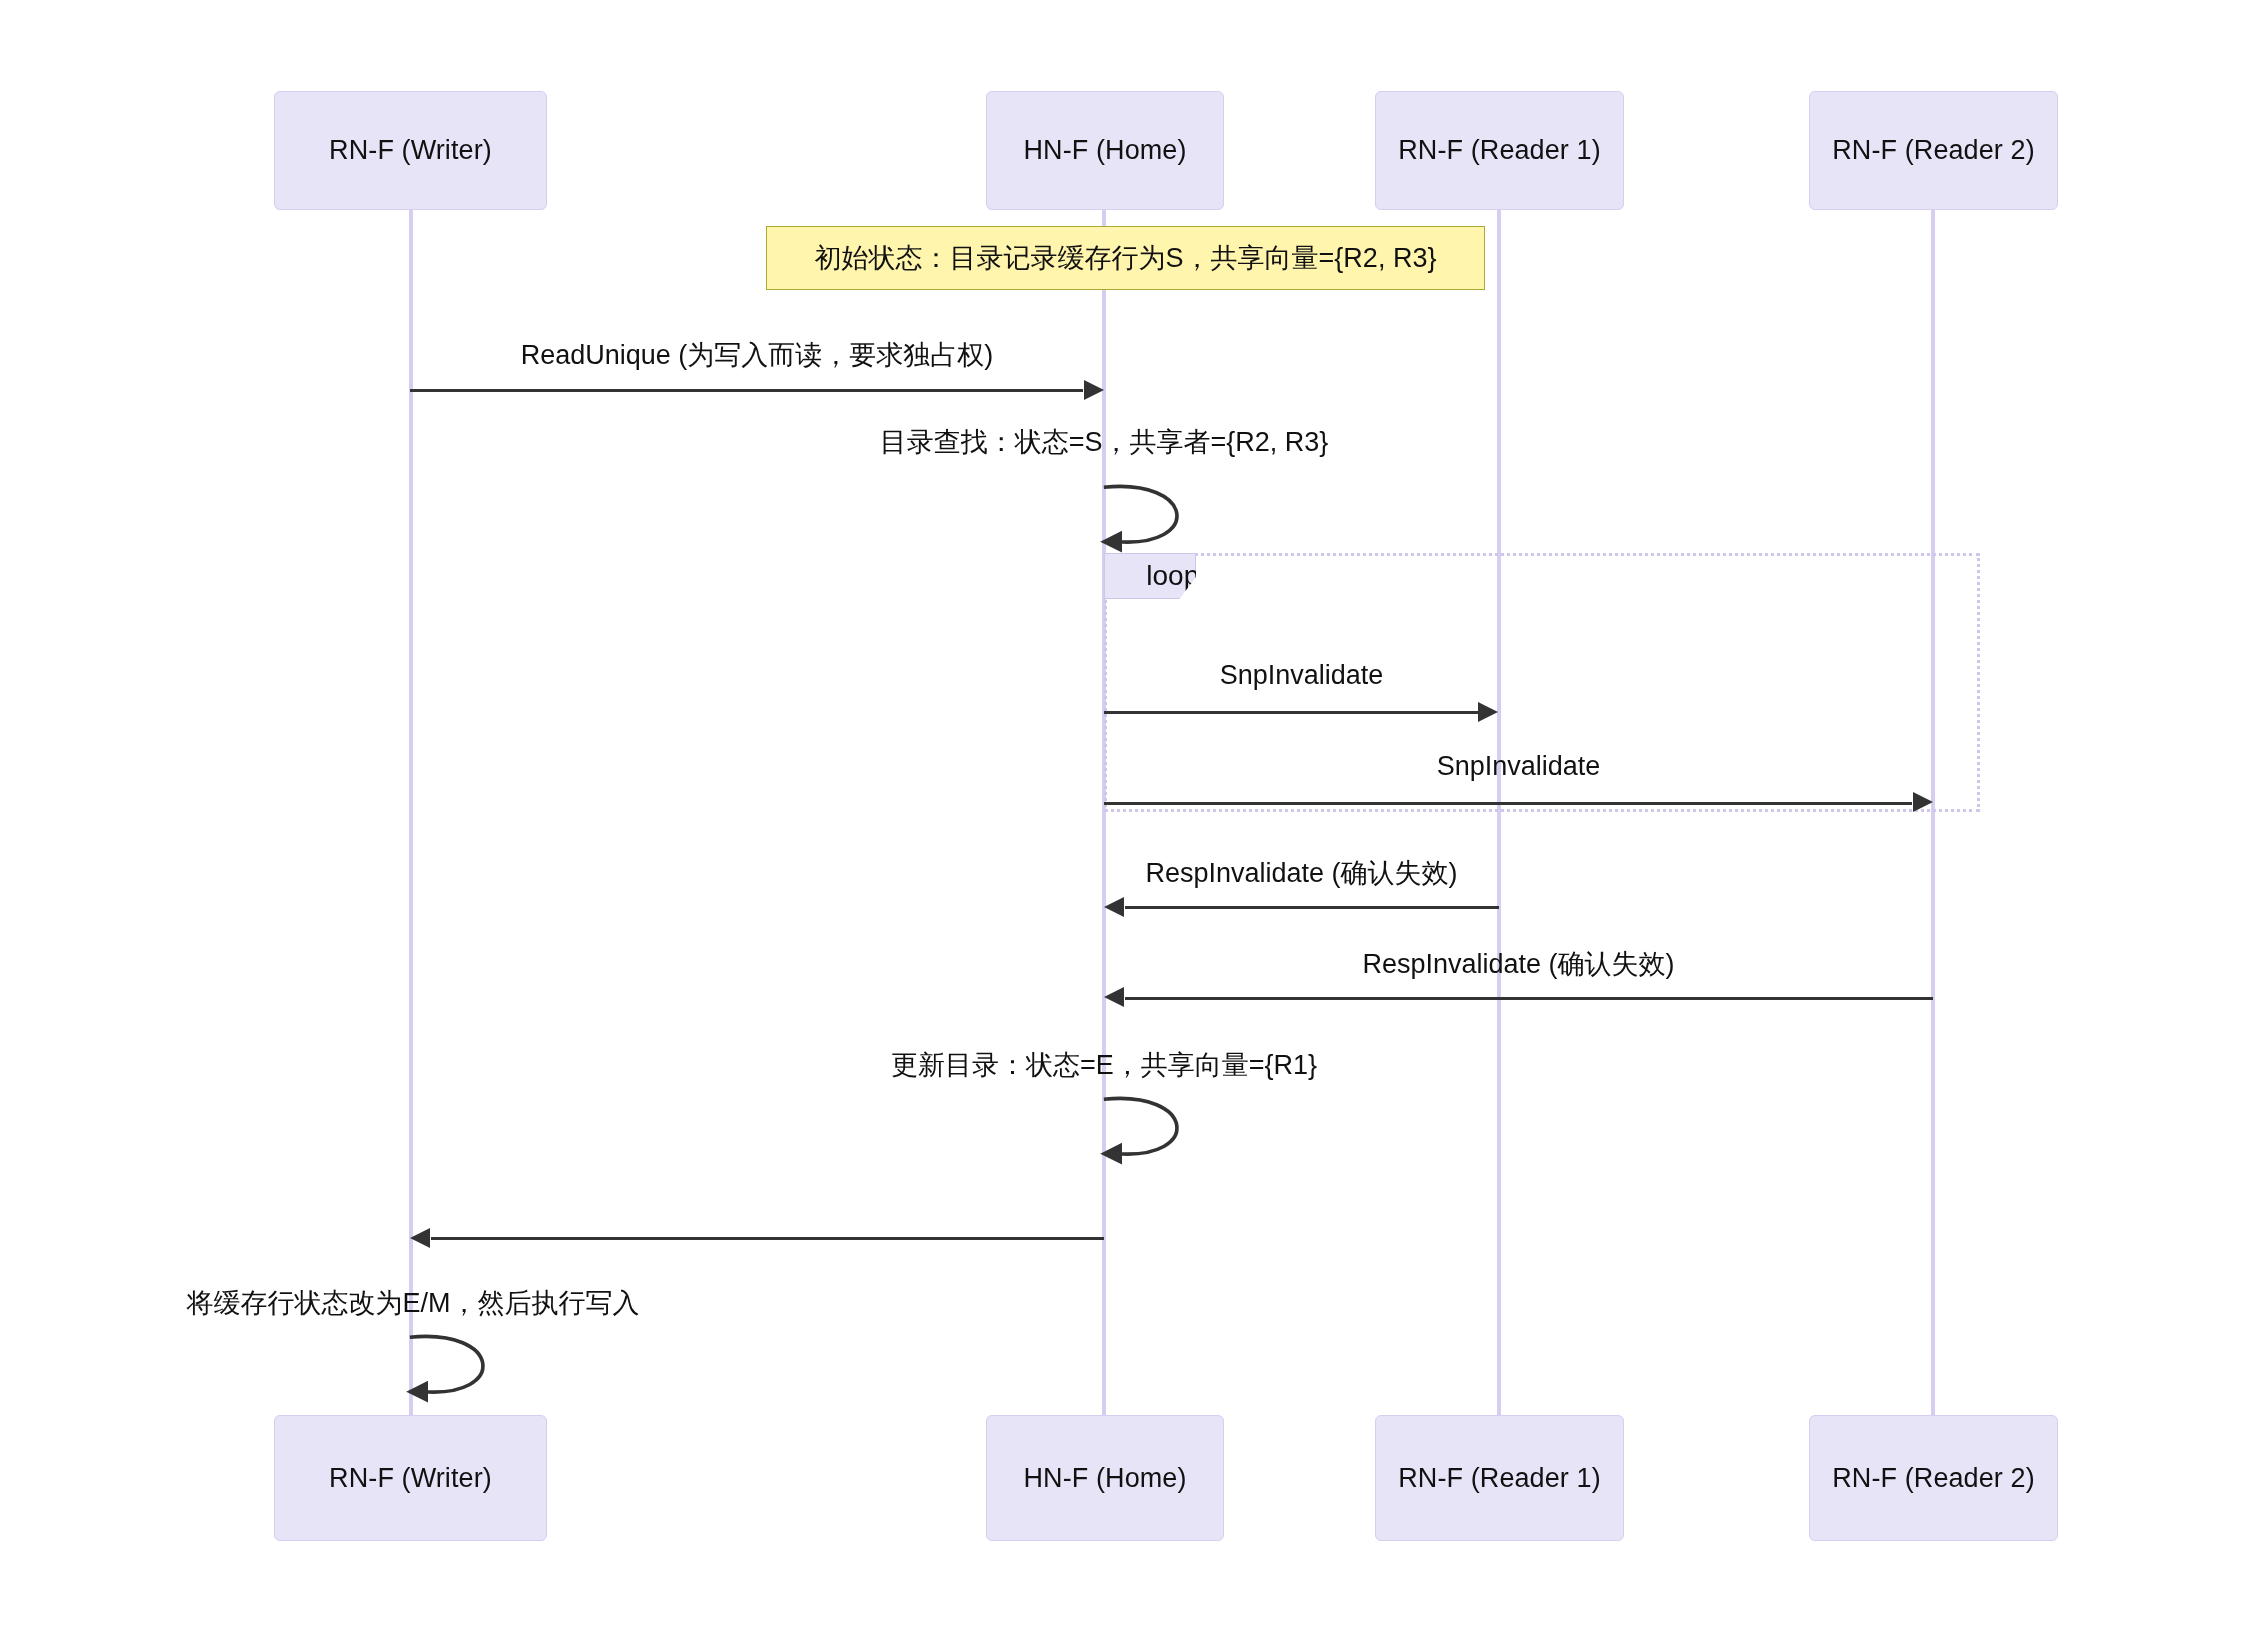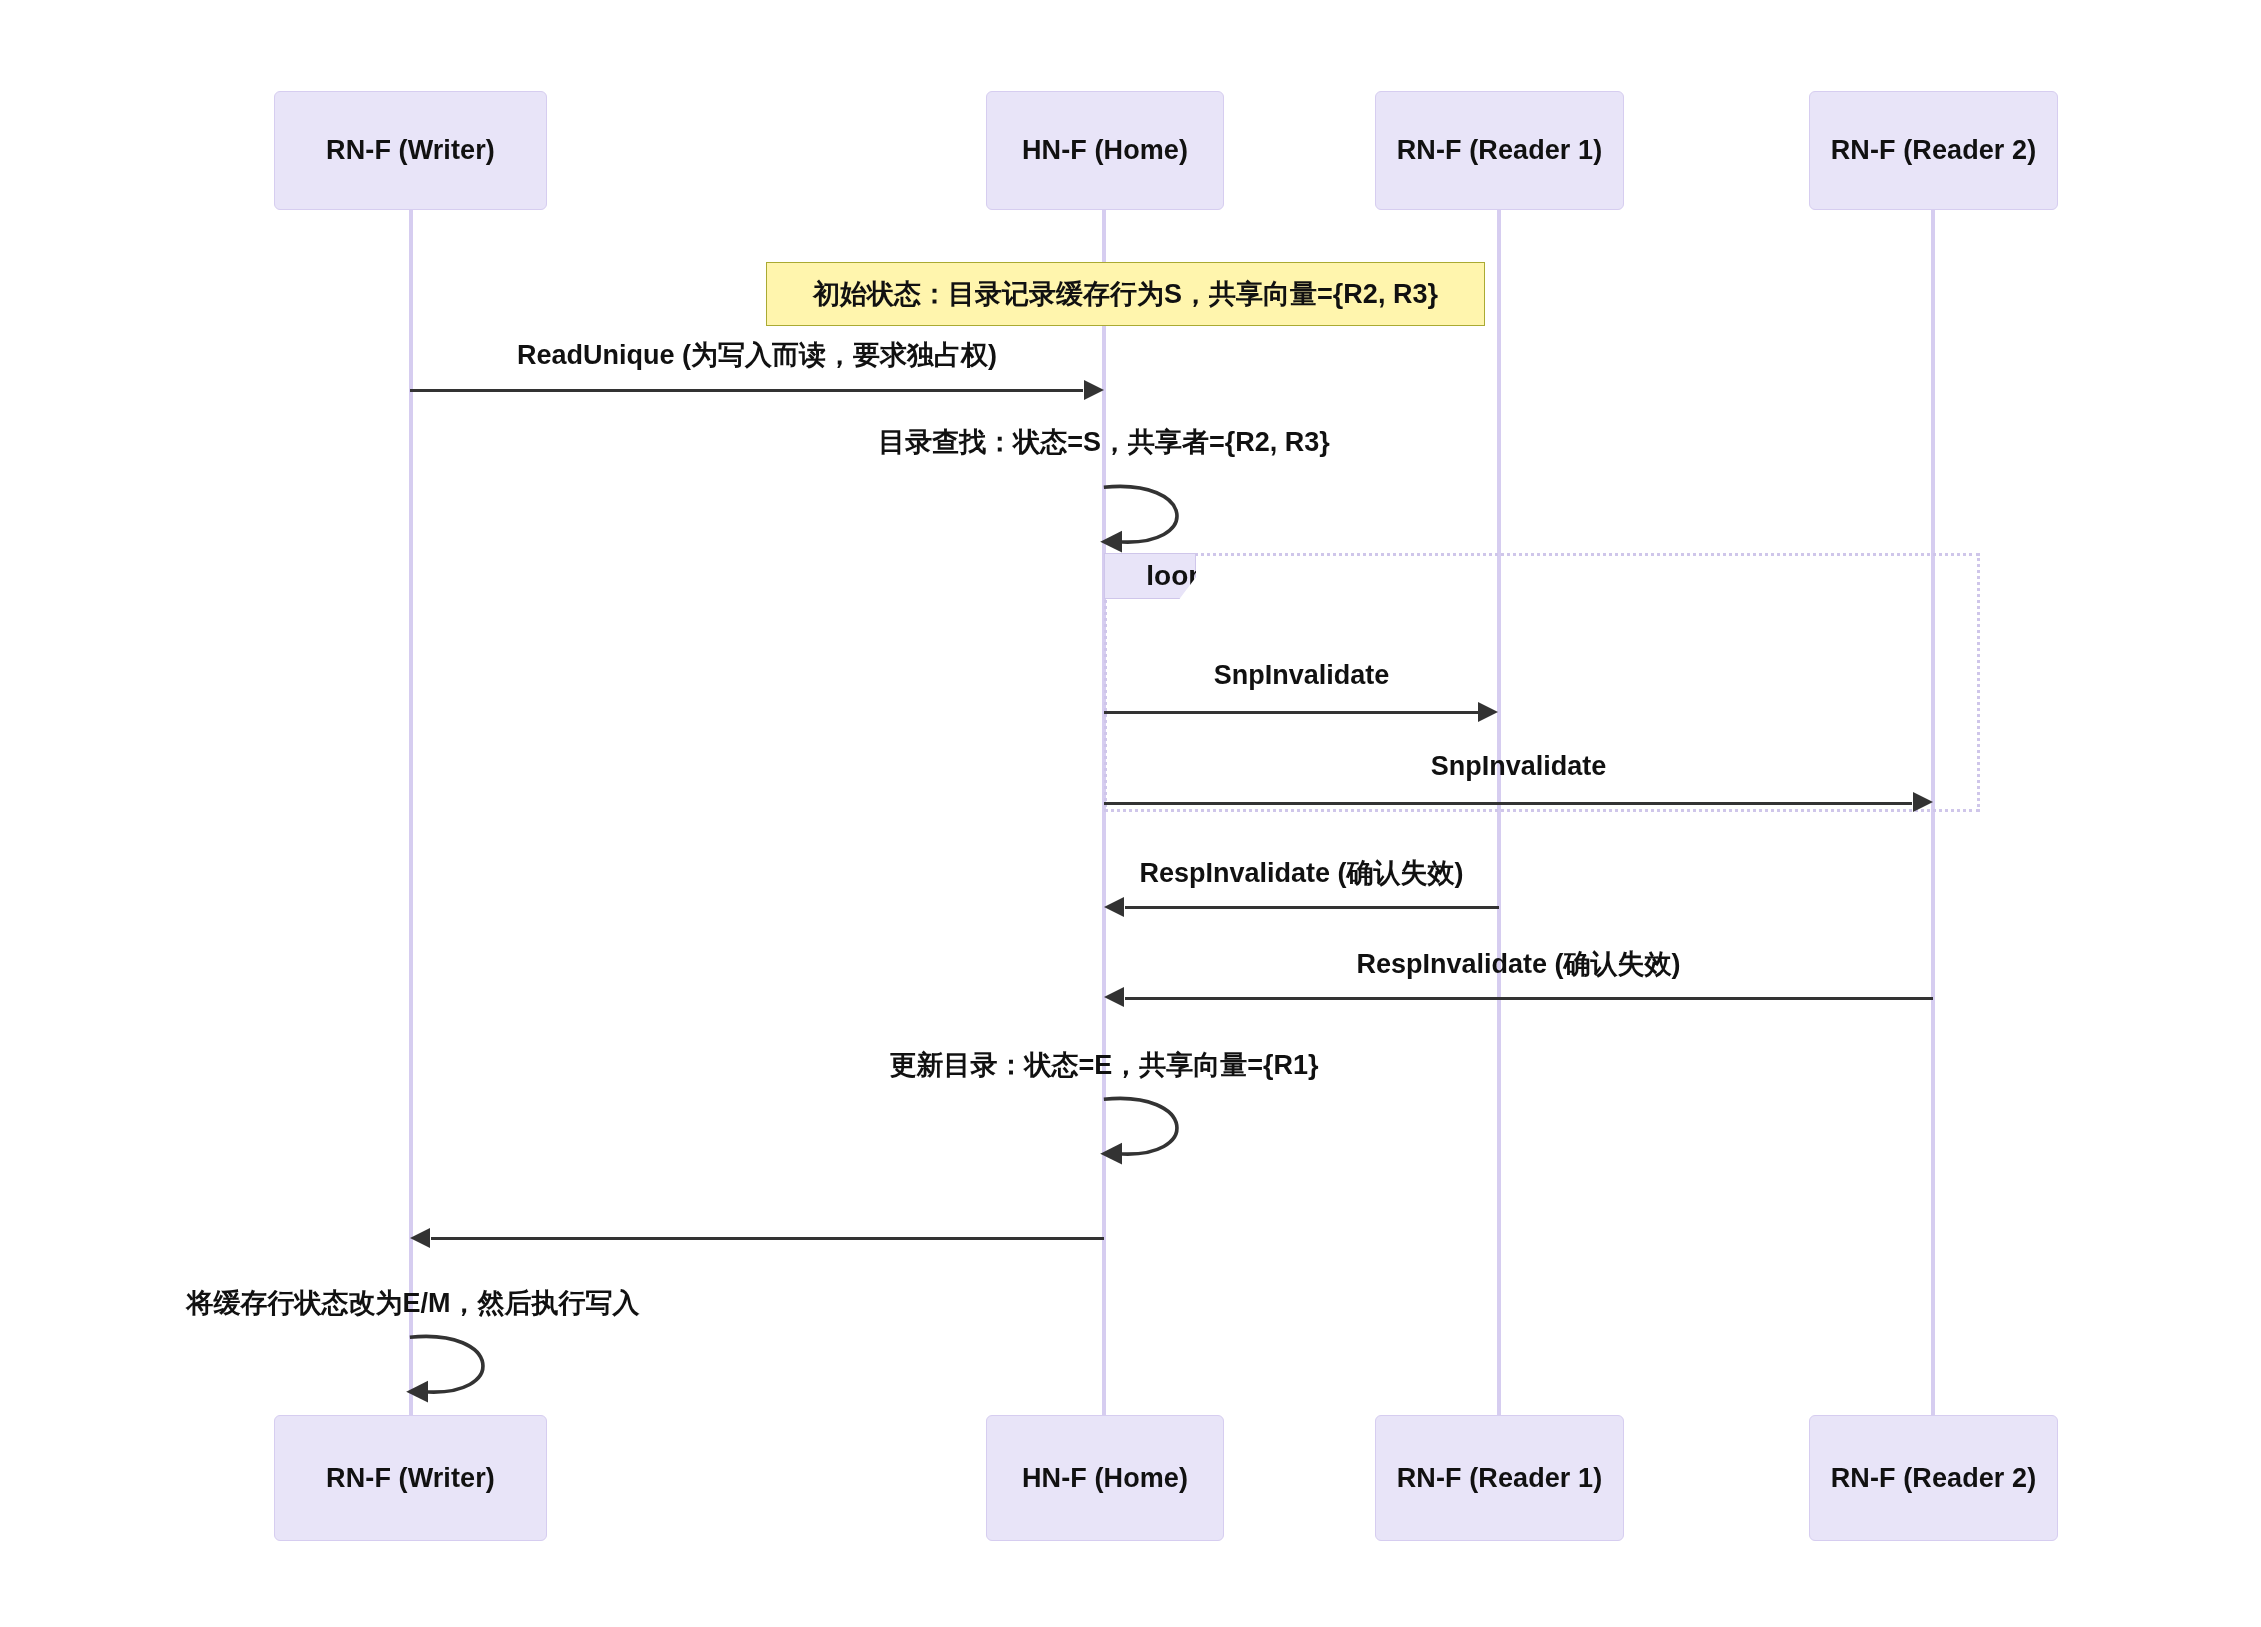--- a/index.html
+++ b/index.html
@@ -2,21 +2,21 @@
 <html style="font-size:9.7px"><head>
 <meta charset="utf-8">
 <style>
   html,body{margin:0;padding:0;}
   body{
     width:2261px;height:1628px;
     background:#ffffff;
     font-family:"Liberation Sans","DejaVu Sans",sans-serif;
     overflow:hidden;
   }
-  #diagram{position:relative;width:2261px;height:1428px;font-weight:bold;}
+  #diagram{position:relative;width:2261px;height:1428px;}
 
   
   .lifeline{
     position:absolute;
     width:3.6px;
     background:#d6cdf0;
     top:209px;
     height:1207px;
   }
 
@@ -40,21 +40,20 @@
 
   
   .note-box{
     position:absolute;
     background:#fff5ad;
     border:1.8px solid #aaaa33;
     box-sizing:border-box;
     display:flex;
     align-items:center;
     justify-content:center;
-    margin-top:36px;
   }
   .note-text{
     font-size:27px;
     color:#111111;
     white-space:nowrap;
   }
 
   
   .loop-box{
     position:absolute;

